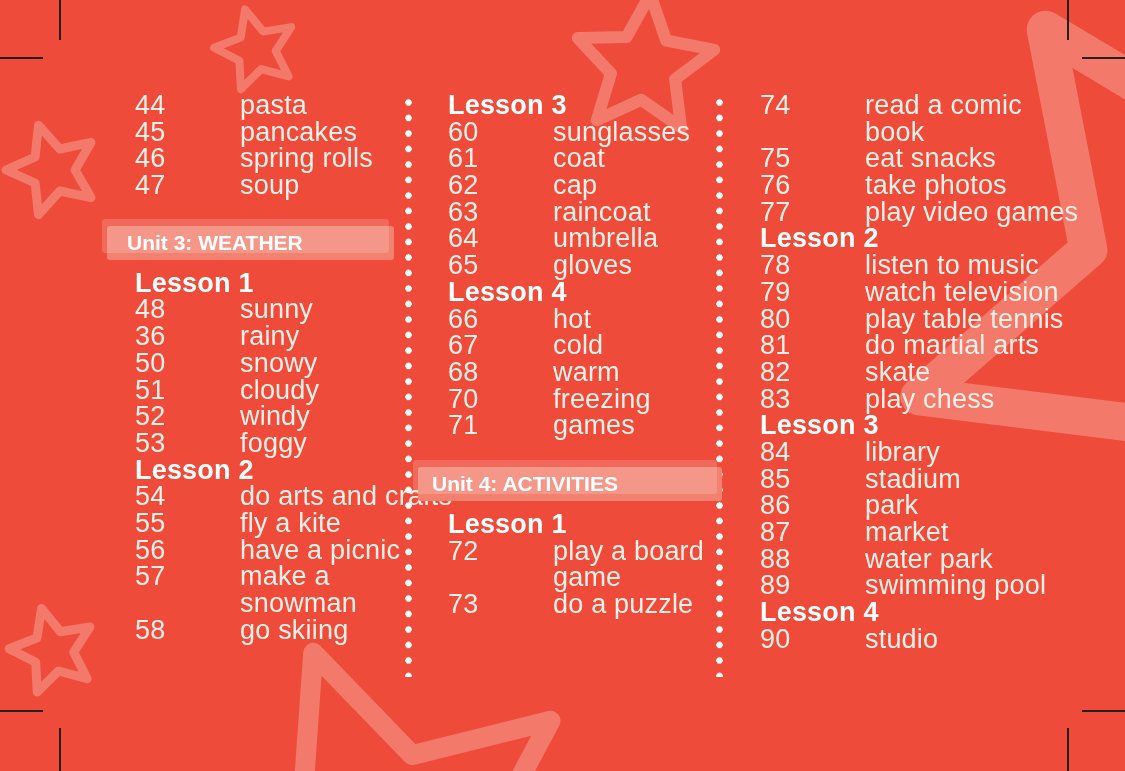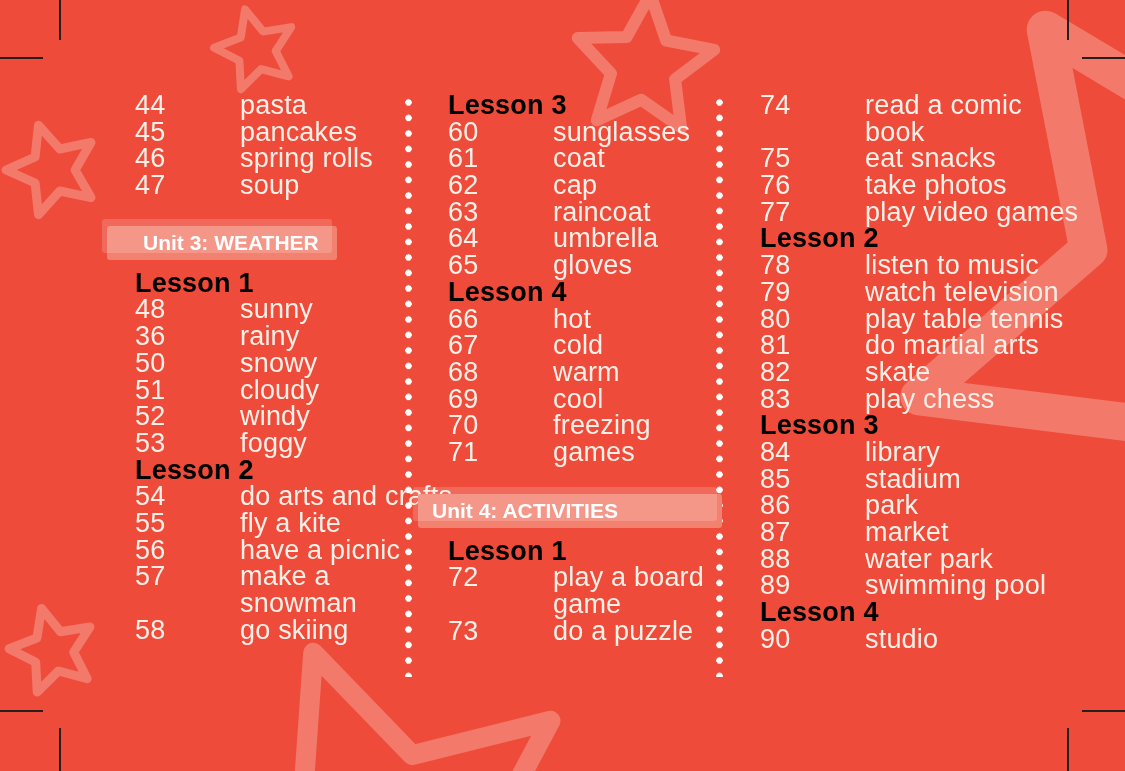--- a/index.html
+++ b/index.html
@@ -8,27 +8,27 @@
     background:#ee4b3a;
     font-family:"Liberation Sans","DejaVu Sans",sans-serif;
   }
   svg.bg-stars{position:absolute;left:0;top:0;z-index:0;}
   .col{position:absolute;top:92px;z-index:2;}
   #col1{left:135px;width:290px;}
   #col2{left:448px;width:285px;}
   #col3{left:760px;width:345px;}
   .row{height:26.7px;line-height:26.7px;font-size:27px;color:#fbf0e8;white-space:nowrap;letter-spacing:0.2px;}
   .row .num{display:inline-block;width:105px;}
-  .row.lesson{font-weight:bold;color:#000000;}
+  .row.lesson{font-weight:bold;color:#ffffff;}
   .spacer{height:27px;}
   #col2 .spacer{height:28px;}
   .unit-bar{
     position:relative;z-index:0;height:34px;display:flex;align-items:center;
     background:#f28170;border-radius:3px;box-sizing:border-box;
-    margin:0 0 10px -28px;width:230px;padding-left:36px;
+    margin:0 0 10px -28px;width:287px;padding-left:20px;
   }
   #col2 .unit-bar{margin-left:-30px;width:304px;padding-left:14px;}
   .unit-bar::before{
     content:"";position:absolute;z-index:-1;left:-5px;top:-7px;width:100%;height:100%;
     background:rgba(255,255,255,0.17);border-radius:3px;
   }
   .unit-label{font-weight:bold;font-size:21px;color:#ffffff;}
   .dotted{
     position:absolute;top:95px;width:7px;height:582px;z-index:1;
     background-image:radial-gradient(circle at 3.5px 7.5px,#ffffff 3px,rgba(255,255,255,0) 3.5px);
@@ -99,21 +99,20 @@
     <div class="row item"><span class="num">60</span><span class="word">sunglasses</span></div>
     <div class="row item"><span class="num">61</span><span class="word">coat</span></div>
     <div class="row item"><span class="num">62</span><span class="word">cap</span></div>
     <div class="row item"><span class="num">63</span><span class="word">raincoat</span></div>
     <div class="row item"><span class="num">64</span><span class="word">umbrella</span></div>
     <div class="row item"><span class="num">65</span><span class="word">gloves</span></div>
     <div class="row lesson">Lesson 4</div>
     <div class="row item"><span class="num">66</span><span class="word">hot</span></div>
     <div class="row item"><span class="num">67</span><span class="word">cold</span></div>
     <div class="row item"><span class="num">68</span><span class="word">warm</span></div>
-    <div class="row item"><span class="num">69</span><span class="word">cool</span></div>
     <div class="row item"><span class="num">70</span><span class="word">freezing</span></div>
     <div class="row item"><span class="num">71</span><span class="word">games</span></div>
     <div class="spacer"></div>
     <div class="unit-bar">
       <span class="unit-label">Unit 4: ACTIVITIES</span>
     </div>
     <div class="row lesson">Lesson 1</div>
     <div class="row item"><span class="num">72</span><span class="word">play a board</span></div>
     <div class="row item"><span class="num"></span><span class="word">game</span></div>
     <div class="row item"><span class="num">73</span><span class="word">do a puzzle</span></div>

